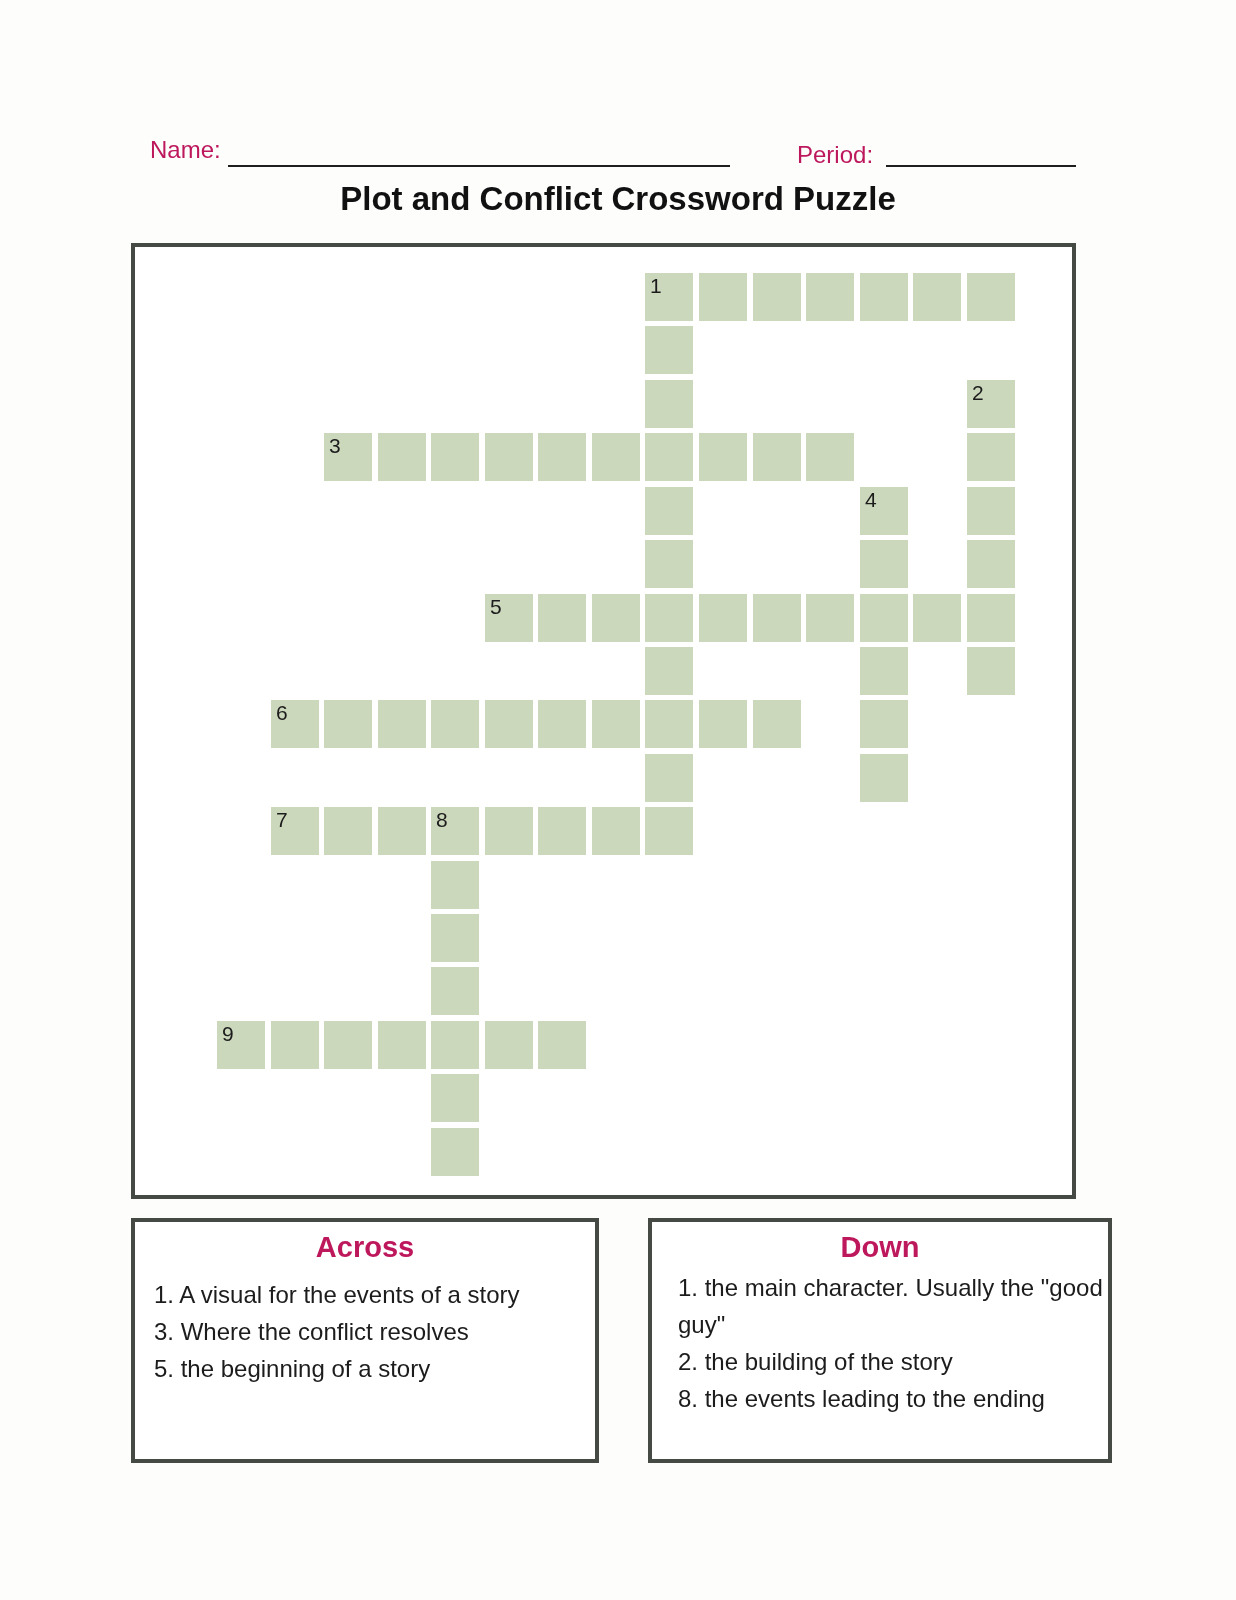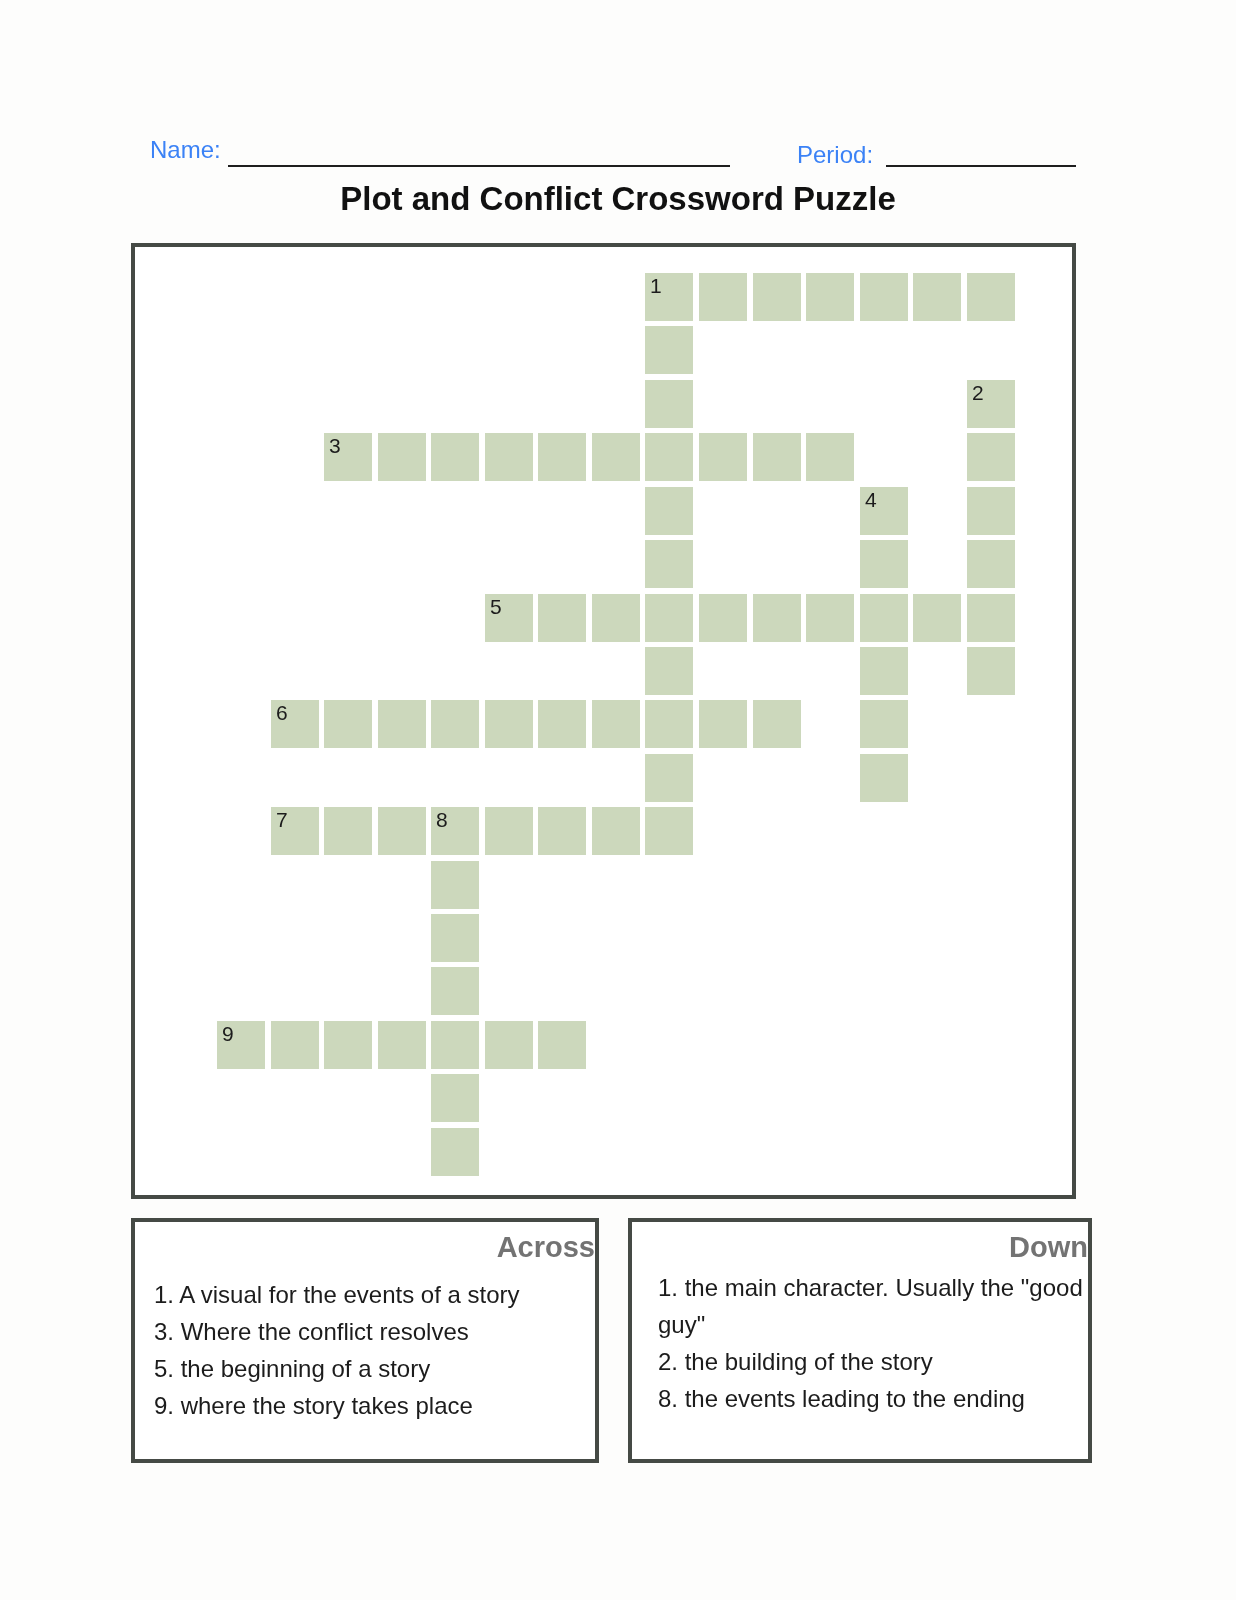--- a/index.html
+++ b/index.html
@@ -7,21 +7,21 @@
   body {
     position: relative;
     background: #fdfdfc;
     font-family: "Liberation Sans", sans-serif;
     color: #1e1e1e;
     overflow: hidden;
   }
   .label {
     position: absolute;
     font-size: 24px;
-    color: #3b82f6;
+    color: #be185d;
   }
   #name-label   { left: 150px; top: 136px; }
   #period-label { left: 797px; top: 141px; }
   .rule {
     position: absolute;
     height: 2px;
     background: #1e1e1e;
   }
   #name-rule   { left: 228px; top: 165px; width: 502px; }
   #period-rule { left: 886px; top: 165px; width: 190px; }
@@ -54,27 +54,27 @@
     color: #1c1c1c;
   }
   .clue-box {
     position: absolute;
     top: 1218px;
     height: 245px;
     border: 4px solid var(--box-border, #454a45);
     background: #ffffff;
   }
   #across-box { left: 131px; width: 468px; }
-  #down-box   { left: 628px; width: 464px; }
+  #down-box   { left: 648px; width: 464px; }
   .clue-box h2 {
     margin: 9px 0 5px 0;
-    text-align: right;
+    text-align: center;
     font-size: 29px;
     font-weight: bold;
-    color: #737373;
+    color: #be185d;
   }
   .clue-box ul {
     list-style: none;
     font-size: 24px;
     line-height: 37px;
     color: #1c1c1c;
   }
   #across-box ul { padding-left: 19px; padding-right: 6px; margin-top: 12px; }
   #down-box   ul { padding-left: 26px; padding-right: 2px; }
   .nowrap { white-space: nowrap; overflow: visible; }
@@ -183,21 +183,20 @@
     <div class="cell" style="left: 296px; top: 827px;"></div>
     <div class="cell" style="left: 296px; top: 881px;"></div>
   </div>
 
 <section id="across-box" class="clue-box">
   <h2>Across</h2>
   <ul id="across-list">
       <li class="nowrap">1. A visual for the events of a story</li>
       <li class="nowrap">3. Where the conflict resolves</li>
       <li class="nowrap">5. the beginning of a story</li>
-      <li class="nowrap">9. where the story takes place</li>
     </ul>
 </section>
 
 <section id="down-box" class="clue-box">
   <h2>Down</h2>
   <ul id="down-list">
       <li>1. the main character. Usually the "good guy"</li>
       <li class="nowrap">2. the building of the story</li>
       <li class="nowrap">8. the events leading to the ending</li>
     </ul>

